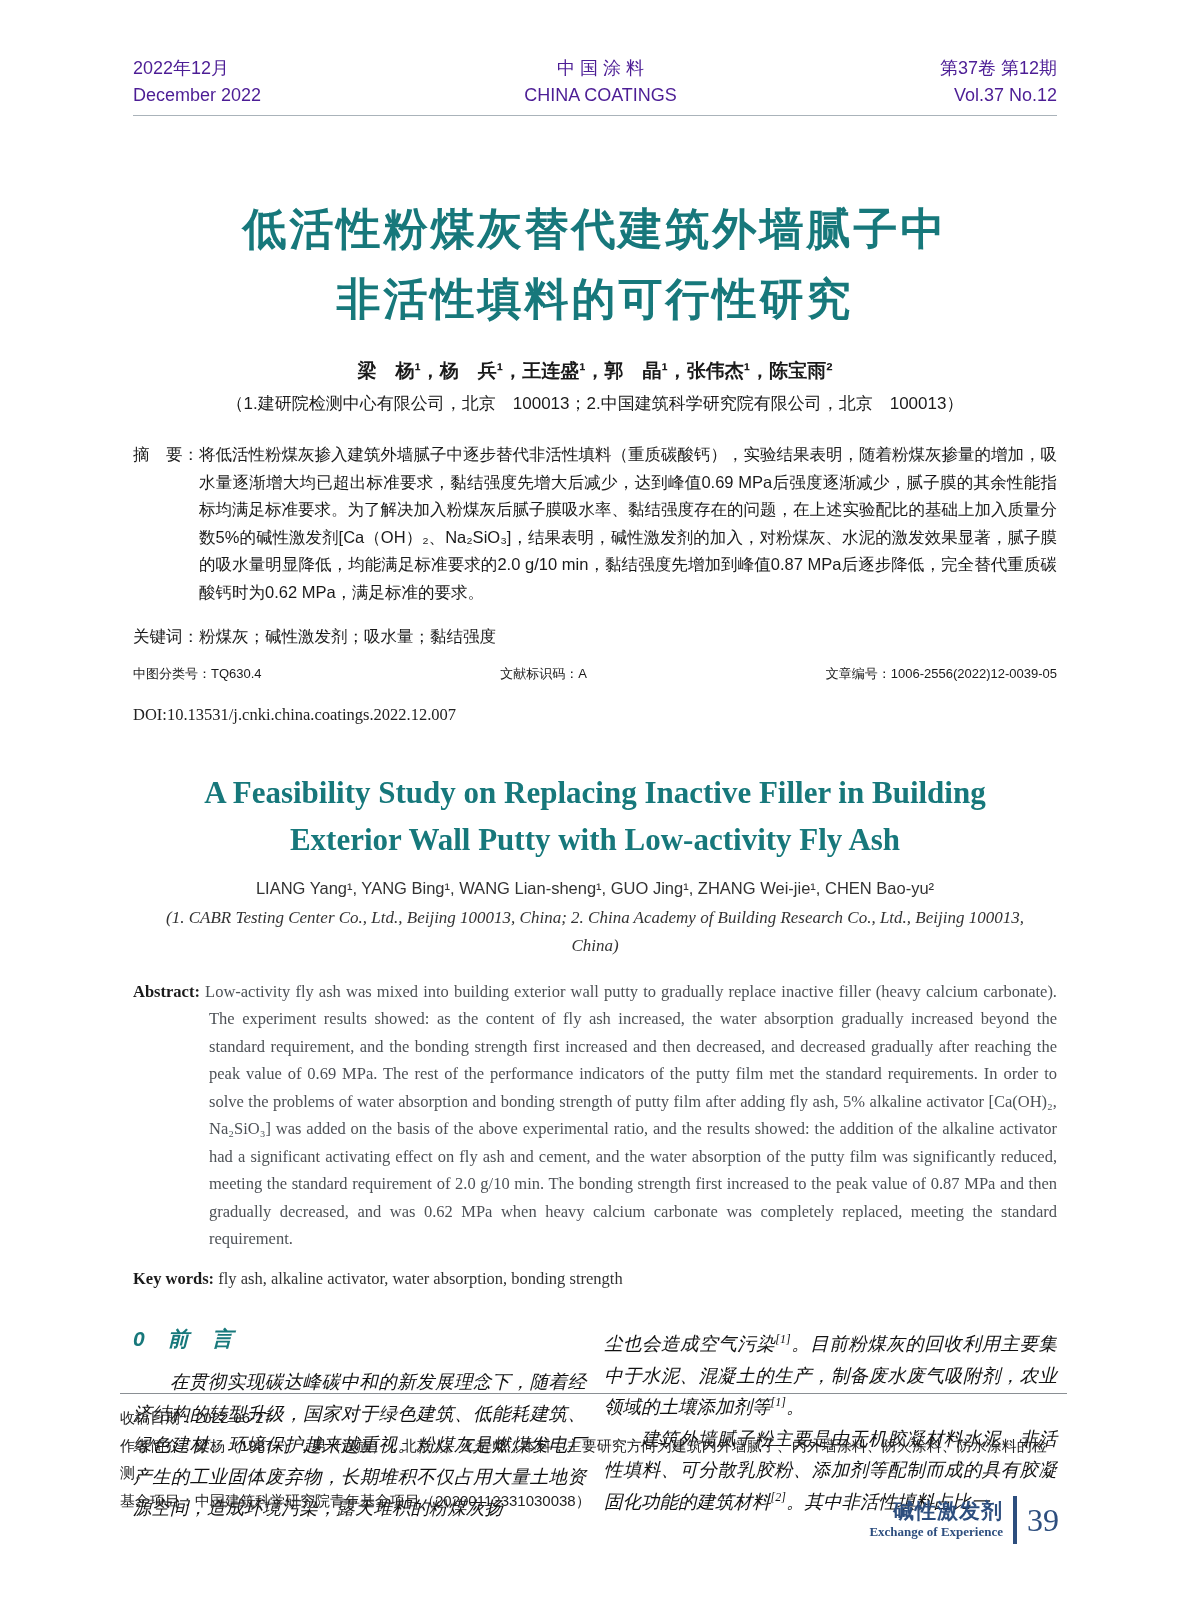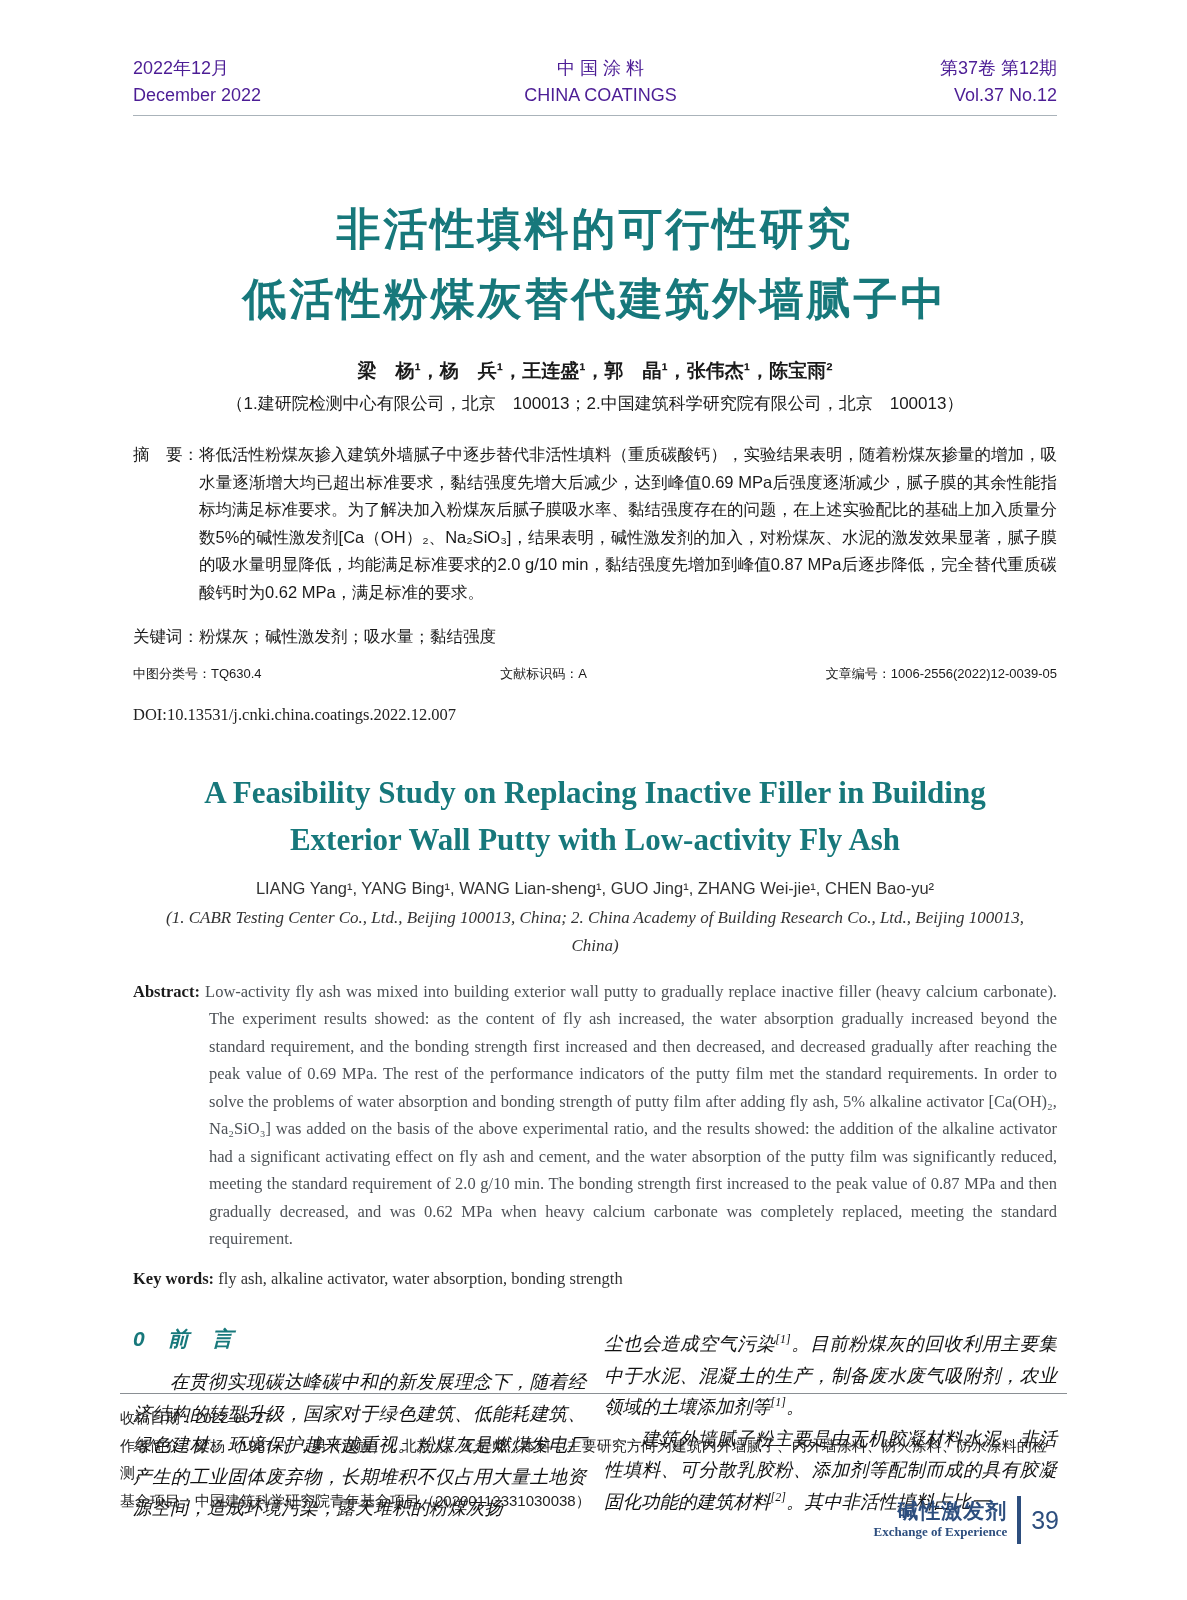--- a/index.html
+++ b/index.html
@@ -97,21 +97,21 @@
   }
   
   .pagefoot{
     position:absolute;top:1496px;right:128px;
     display:flex;align-items:center;color:#2D4E7E;
   }
   .pagefoot .labels{text-align:right;margin-right:10px;}
   .pagefoot .cn{font-size:21px;font-weight:700;letter-spacing:1px;line-height:24px;}
   .pagefoot .en{font-family:"Liberation Serif",serif;font-weight:700;font-size:13px;line-height:18px;}
   .pagefoot .bar{width:4px;height:48px;background:#2D4E7E;margin-right:10px;}
-  .pagefoot .num{font-family:Liberation Sans, sans-serif;font-size:25px;line-height:48px;}
+  .pagefoot .num{font-family:Liberation Serif, serif;font-size:32px;line-height:48px;}
 </style>
 </head>
 <body>
 
 <div class="page">
 
   <div class="runhead">
     <div class="l">
       <div>2022年12月</div>
       <div>December 2022</div>
@@ -120,22 +120,22 @@
       <div>中 国 涂 料</div>
       <div>CHINA COATINGS</div>
     </div>
     <div class="r">
       <div>第37卷 第12期</div>
       <div>Vol.37  No.12</div>
     </div>
   </div>
 
   <div class="title-cn">
+    <div>低活性粉煤灰替代建筑外墙腻子中</div>
     <div>非活性填料的可行性研究</div>
-    <div>低活性粉煤灰替代建筑外墙腻子中</div>
   </div>
 
   <div class="authors-cn">梁　杨¹，杨　兵¹，王连盛¹，郭　晶¹，张伟杰¹，陈宝雨²</div>
   <div class="affil-cn">（1.建研院检测中心有限公司，北京　100013；2.中国建筑科学研究院有限公司，北京　100013）</div>
 
   <p class="abs-cn"><span class="lab">摘　要：</span><span>将低活性粉煤灰掺入建筑外墙腻子中逐步替代非活性填料（重质碳酸钙），实验结果表明，随着粉煤灰掺量的增加，吸水量逐渐增大均已超出标准要求，黏结强度先增大后减少，达到峰值0.69 MPa后强度逐渐减少，腻子膜的其余性能指标均满足标准要求。为了解决加入粉煤灰后腻子膜吸水率、黏结强度存在的问题，在上述实验配比的基础上加入质量分数5%的碱性激发剂[Ca（OH）₂、Na₂SiO₃]，结果表明，碱性激发剂的加入，对粉煤灰、水泥的激发效果显著，腻子膜的吸水量明显降低，均能满足标准要求的2.0 g/10 min，黏结强度先增加到峰值0.87 MPa后逐步降低，完全替代重质碳酸钙时为0.62 MPa，满足标准的要求。</span></p>
 
   <div class="kw-cn"><span class="lab">关键词：</span><span>粉煤灰；碱性激发剂；吸水量；黏结强度</span></div>
 
   <div class="meta-row">

